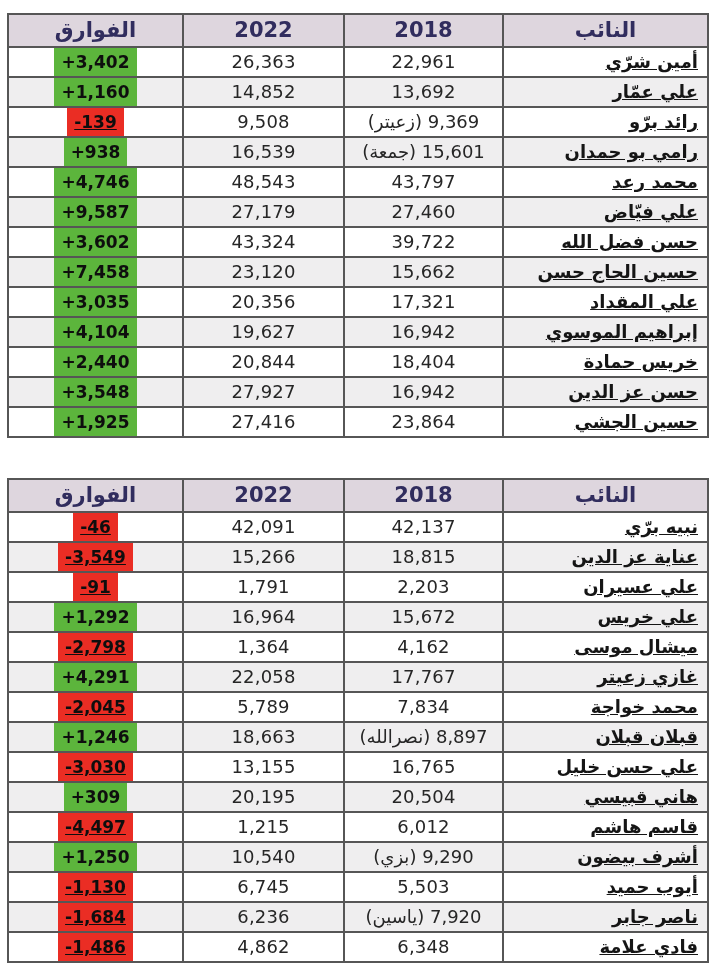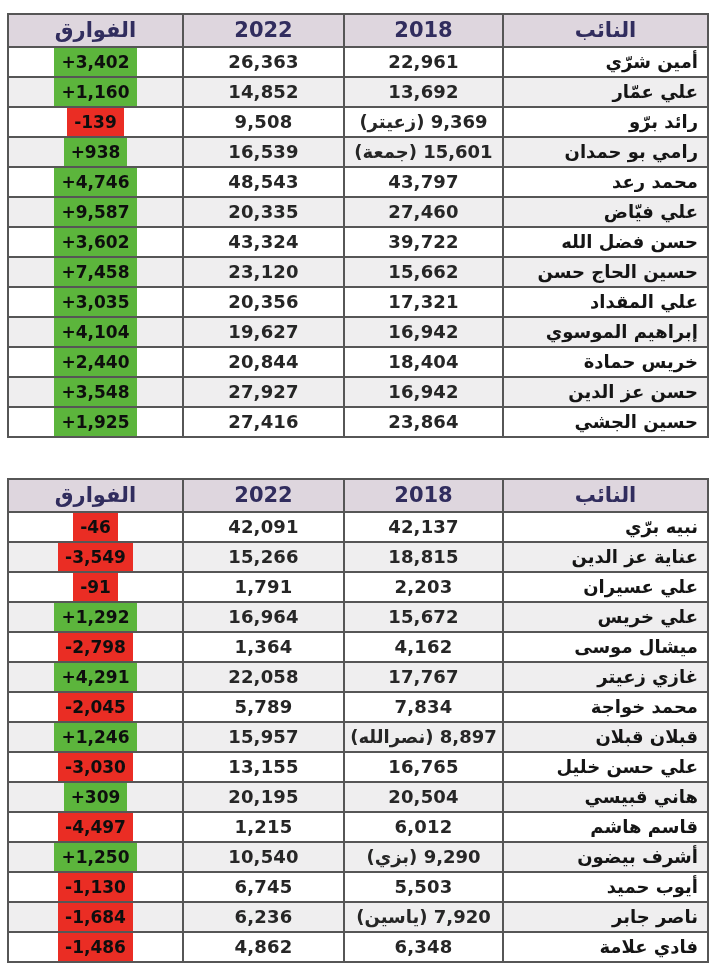--- a/index.html
+++ b/index.html
@@ -59,39 +59,40 @@
   }
   tbody tr:nth-child(even) td { background: var(--stripe, #efeeef); }
   tbody tr:nth-child(odd)  td { background: #ffffff; }
 
   td.name {
     text-align: right;
     padding: 0 9px 0 4px;
     font-weight: bold;
     font-size: 18px;
     color: #151515;
-  }
-  td.num { letter-spacing: 0.2px; font-weight: bold; }
+    text-decoration: underline;
+  }
+  td.num { letter-spacing: 0.2px; }
 
   td.diffcell { text-align: center; }
   .badge {
     display: inline-flex;
     align-items: center;
     justify-content: center;
     height: 28px;
     padding: 0 7px;
     direction: ltr;
     unicode-bidi: embed;
     font-weight: bold;
     font-size: 17px;
     color: #0e0e0e;
     vertical-align: middle;
   }
   .badge.pos { background: var(--pos, #5cb53c); }
-  .badge.neg { background: var(--neg, #ea2d24); }
+  .badge.neg { background: var(--neg, #ea2d24); text-decoration: underline; }
 </style>
 </head>
 <body>
 
 <div class="page">
 
   <table class="votes">
     <colgroup>
       <col class="c-name">
         <col class="c-2018">
@@ -133,21 +134,21 @@
         </tr>
         <tr>
           <td class="name">محمد رعد</td>
           <td class="num">43,797</td>
           <td class="num">48,543</td>
           <td class="diffcell"><span class="badge pos">+4,746</span></td>
         </tr>
         <tr>
           <td class="name">علي فيّاض</td>
           <td class="num">27,460</td>
-          <td class="num">20,335</td>
+          <td class="num">27,179</td>
           <td class="diffcell"><span class="badge pos">+9,587</span></td>
         </tr>
         <tr>
           <td class="name">حسن فضل الله</td>
           <td class="num">39,722</td>
           <td class="num">43,324</td>
           <td class="diffcell"><span class="badge pos">+3,602</span></td>
         </tr>
         <tr>
           <td class="name">حسين الحاج حسن</td>
@@ -242,21 +243,21 @@
         </tr>
         <tr>
           <td class="name">محمد خواجة</td>
           <td class="num">7,834</td>
           <td class="num">5,789</td>
           <td class="diffcell"><span class="badge neg">-2,045</span></td>
         </tr>
         <tr>
           <td class="name">قبلان قبلان</td>
           <td class="num">8,897 (نصرالله)</td>
-          <td class="num">15,957</td>
+          <td class="num">18,663</td>
           <td class="diffcell"><span class="badge pos">+1,246</span></td>
         </tr>
         <tr>
           <td class="name">علي حسن خليل</td>
           <td class="num">16,765</td>
           <td class="num">13,155</td>
           <td class="diffcell"><span class="badge neg">-3,030</span></td>
         </tr>
         <tr>
           <td class="name">هاني قبيسي</td>

